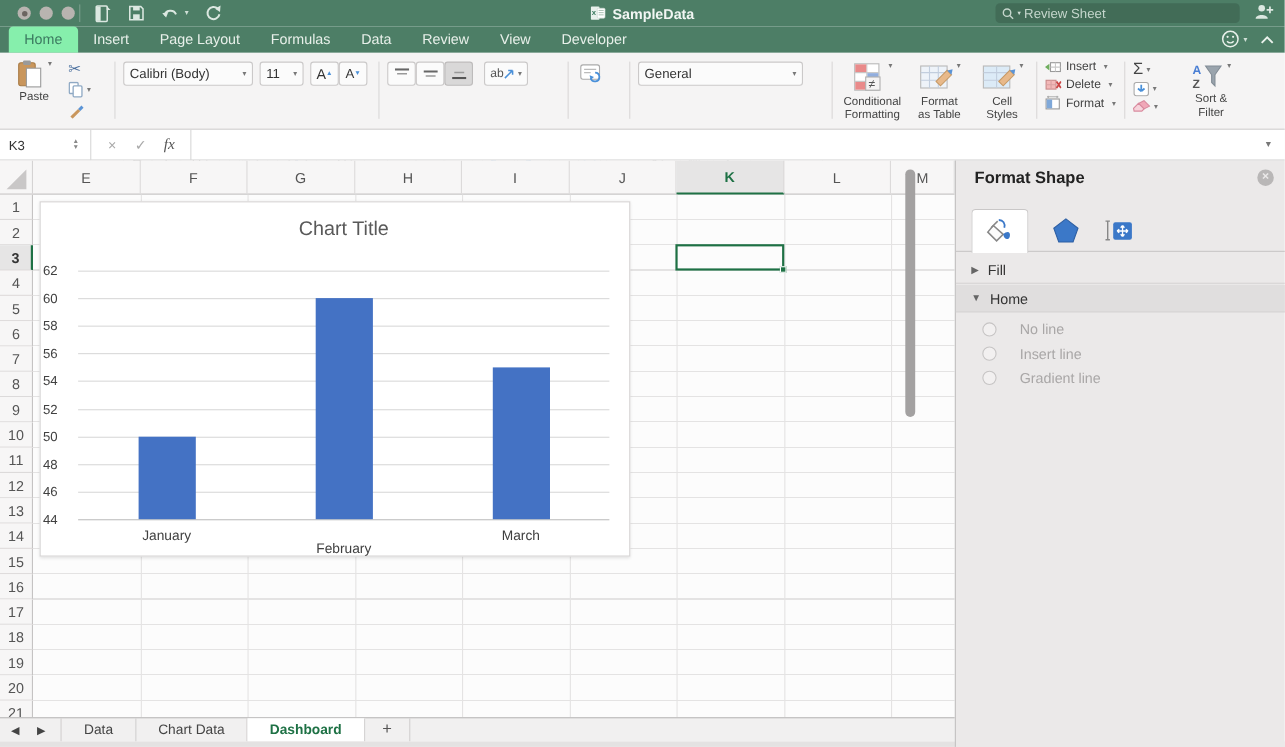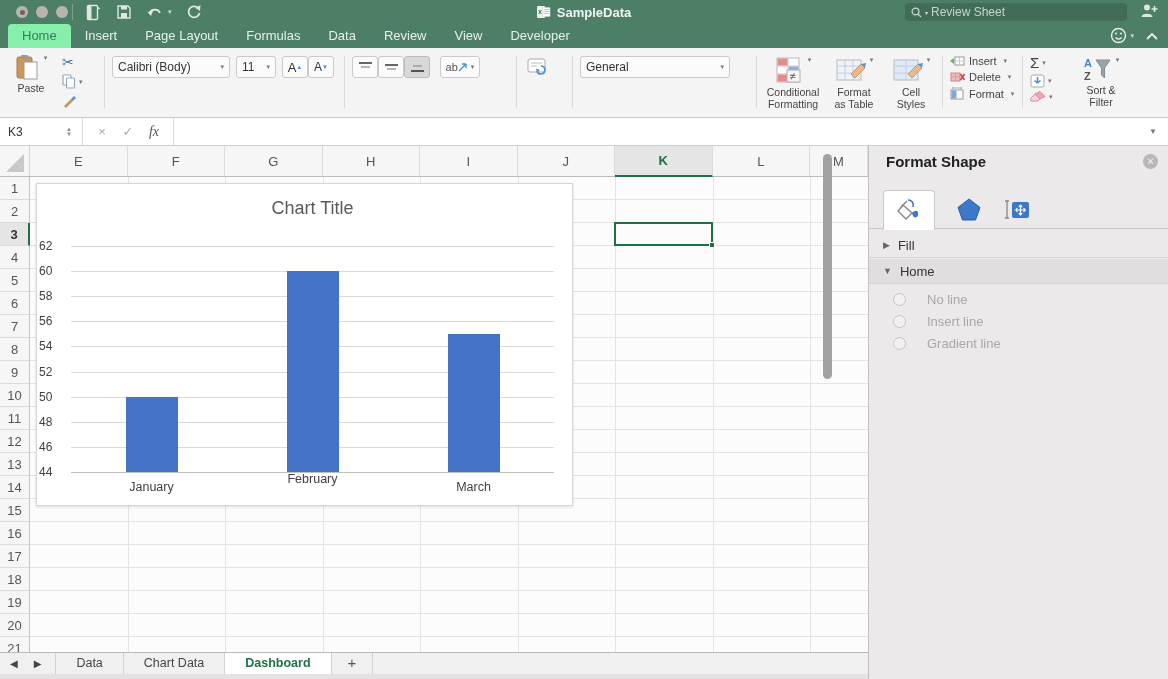--- a/index.html
+++ b/index.html
@@ -561,21 +561,21 @@
         <div class="ylab" style="left: 2px; top: 130.333px;">56</div>
         <div class="gl" style="left: 34px; width: 483px; top: 112.222px;"></div>
         <div class="ylab" style="left: 2px; top: 105.222px;">58</div>
         <div class="gl" style="left: 34px; width: 483px; top: 87.1111px;"></div>
         <div class="ylab" style="left: 2px; top: 80.1111px;">60</div>
         <div class="gl" style="left: 34px; width: 483px; top: 62px;"></div>
         <div class="ylab" style="left: 2px; top: 55px;">62</div>
         <div class="bar" style="left: 88.5px; top: 212.667px; width: 52px; height: 75.3333px; background: rgb(68, 114, 196);"></div>
         <div class="xlab" style="left: 64.5px; width: 100px; top: 296px;">January</div>
         <div class="bar" style="left: 249.5px; top: 87.1111px; width: 52px; height: 200.889px; background: rgb(68, 114, 196);"></div>
-        <div class="xlab" style="left: 225.5px; width: 100px; top: 288px;">February</div>
+        <div class="xlab" style="left: 225.5px; width: 100px; top: 308px;">February</div>
         <div class="bar" style="left: 410.5px; top: 149.889px; width: 52px; height: 138.111px; background: rgb(68, 114, 196);"></div>
         <div class="xlab" style="left: 386.5px; width: 100px; top: 296px;">March</div>
       </div>
 
     <div class="vscroll"></div>
   </div>
 
   <div class="sheettabs">
     <div class="navarrows">
       <span>◀</span>

